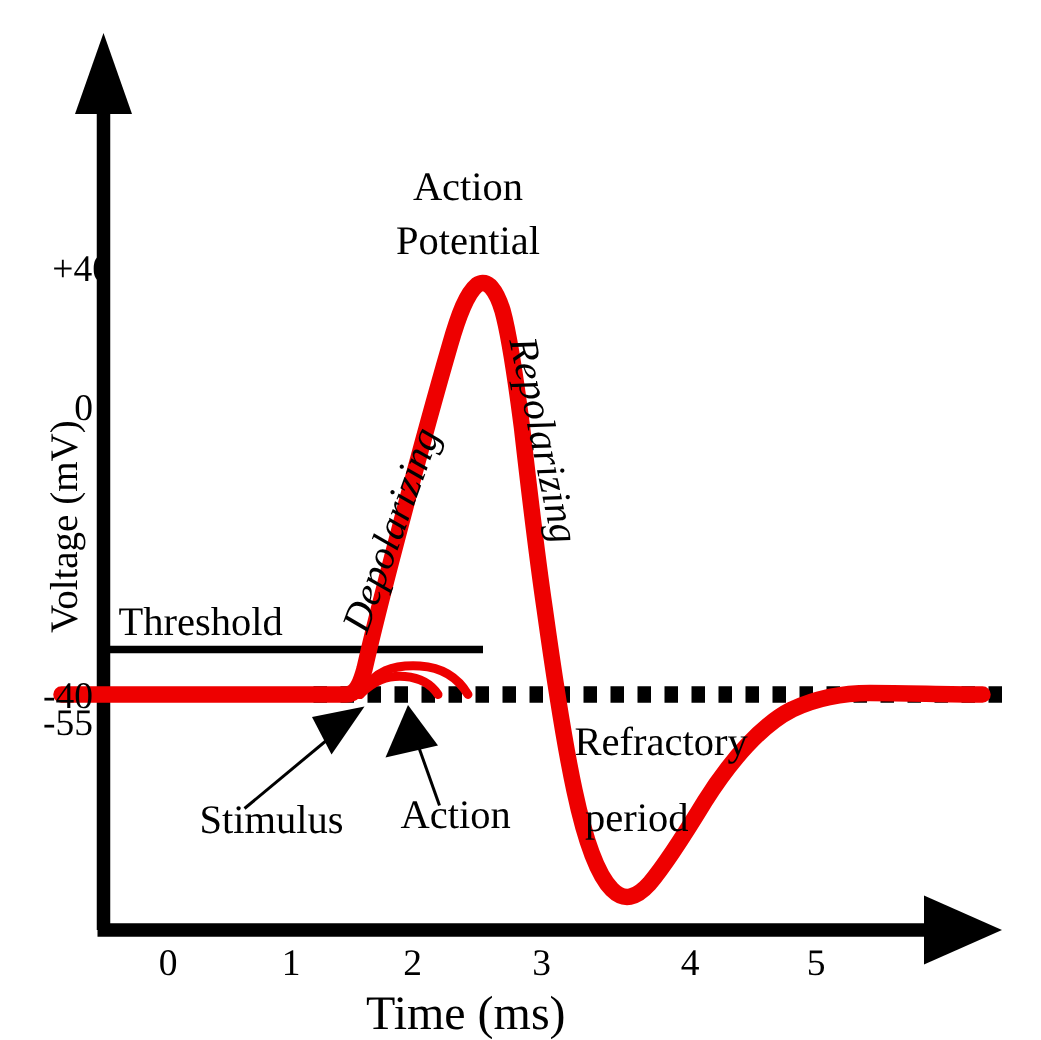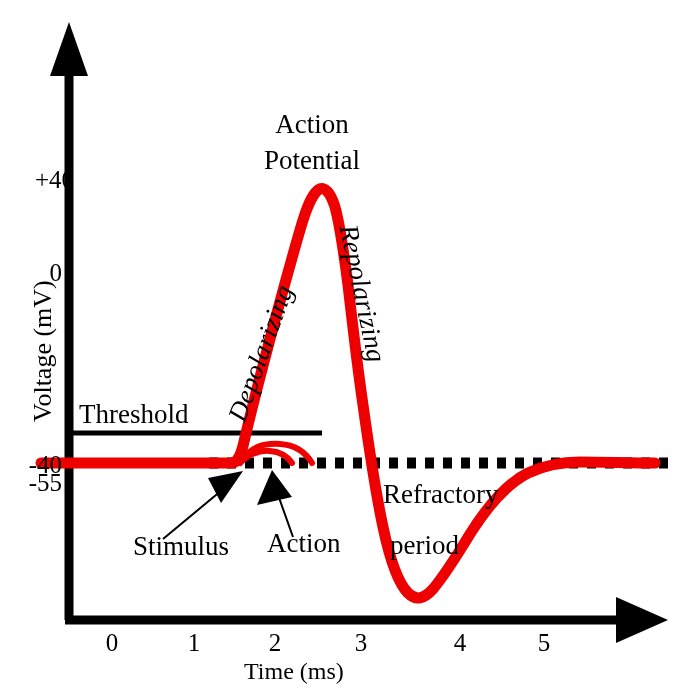--- a/index.html
+++ b/index.html
@@ -27,21 +27,21 @@
     position: absolute;
     white-space: nowrap;
     color: #000;
     line-height: 1;
   }
   .tick-label {
     font-size: 25px;
     text-align: center;
   }
   .axis-title {
-    font-size: 24px;
+    font-size: 32px;
   }
   .ylabel-rot {
     position: absolute;
     font-size: 26px;
     white-space: nowrap;
     transform-origin: 0 0;
   }
   .annot {
     font-size: 27px;
   }

